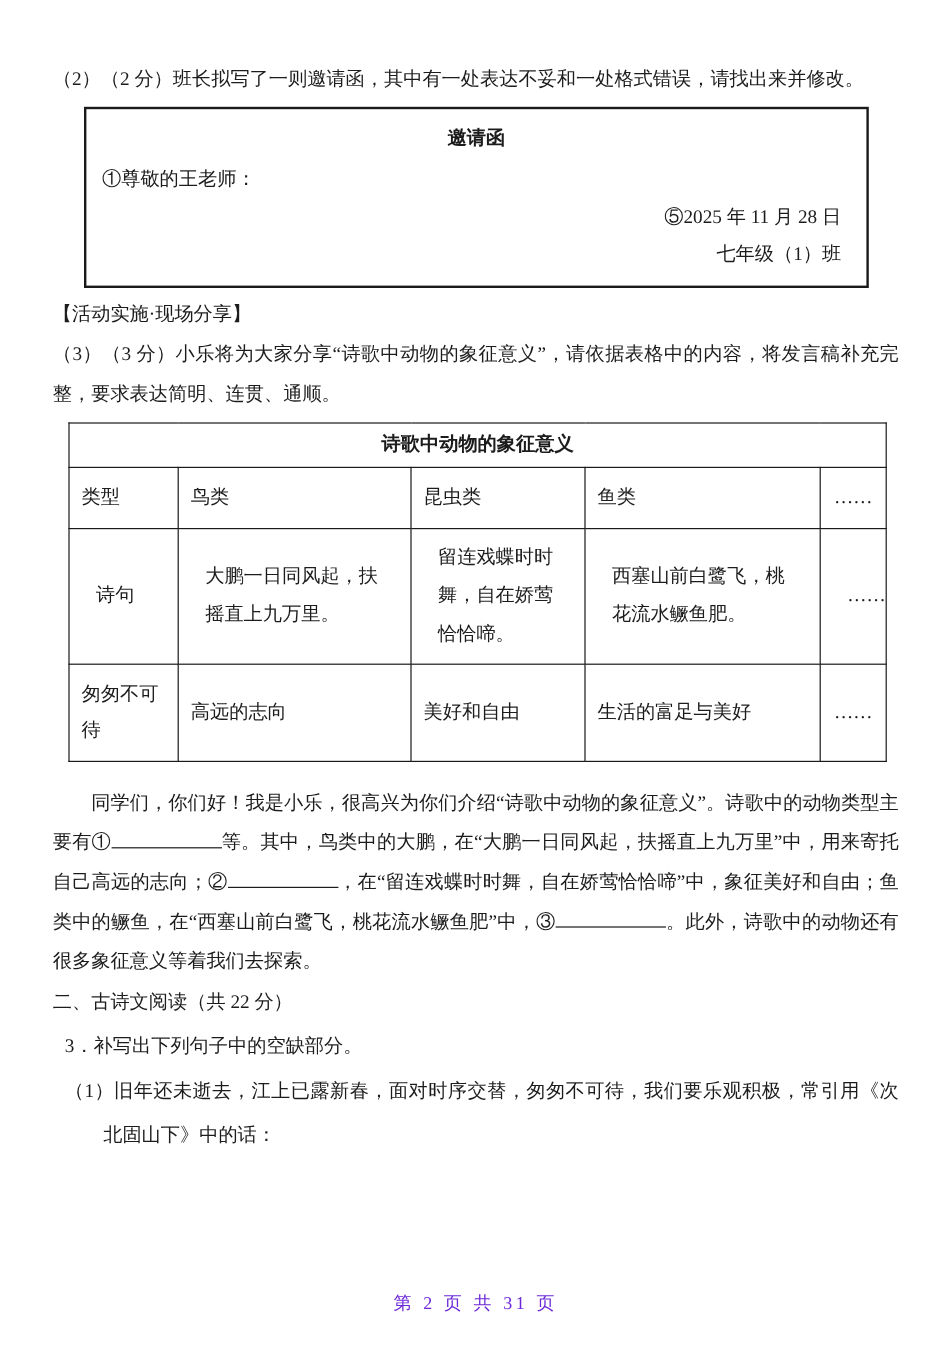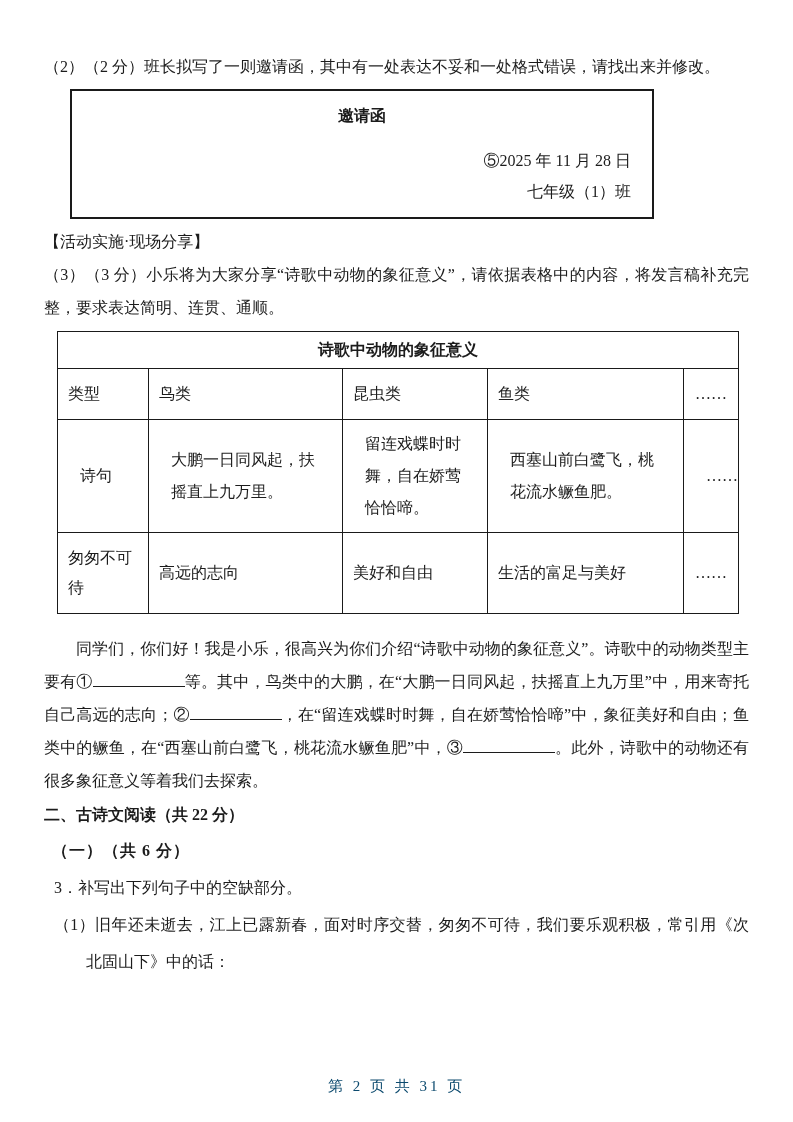--- a/index.html
+++ b/index.html
@@ -14,21 +14,21 @@
   }
   .page { padding: 50px 44px 0 44px; }
   .line { line-height: 33px; }
   .para { line-height: 33px; text-align: justify; }
   .indent2 { text-indent: 2em; margin-top: 18px; }
 
   
   .inv-box {
     border: 2px solid #1a1a1a;
     margin: 6px 0 6px 26px;
-    width: 584px;
+    width: 654px;
     padding: 8px 13px 10px 13px;
   }
   .inv-title { text-align: center; font-weight: bold; line-height: 34px; }
   .inv-line { line-height: 33px; }
   .inv-body { line-height: 33px; text-align: justify; text-indent: 2em; }
   .inv-right { text-align: right; line-height: 31px; padding-right: 8px; }
 
   
   table.sym {
     border-collapse: collapse;
@@ -52,44 +52,45 @@
   
   .blank {
     display: inline-block;
     border-bottom: 1px solid #1c1c1c;
     height: 15px;
     vertical-align: baseline;
   }
   .blank-sp { width: 92px; }
 
   .speech-title { text-align: center; font-weight: bold; line-height: 33px; margin-top: 2px; }
-  .sec-heading { font-weight: bold; line-height: 36px; }
+  .sec-heading { font-weight: normal; line-height: 36px; }
   .sub-heading { font-weight: bold; line-height: 36px; padding-left: 8px; letter-spacing: 1px; }
   .q-item { line-height: 37px; text-align: justify; padding-left: 10px; }
   .hang { padding-left: calc(10px + 2em); text-indent: -2em; }
 
   .footer {
     position: absolute;
     bottom: 26px; left: 0; right: 0;
     text-align: center;
     font-size: 15px;
     letter-spacing: 3px;
-    color: #0c4a6e;
+    color: #6d28d9;
   }
 </style>
 </head>
 <body>
 
 <div class="page">
 
   <div class="para">（2）（2 分）班长拟写了一则邀请函，其中有一处表达不妥和一处格式错误，请找出来并修改。</div>
 
   <div class="inv-box">
     <div class="inv-title">邀请函</div>
-    <div class="inv-right" style="margin-top:12px;">⑤2025 年 11 月 28 日</div>
+    <div class="inv-line">①尊敬的王老师：</div>
+    <div class="inv-right" style="">⑤2025 年 11 月 28 日</div>
     <div class="inv-right">七年级（1）班</div>
   </div>
 
   <div class="line">【活动实施·现场分享】</div>
 
   <div class="para">（3）（3 分）小乐将为大家分享“诗歌中动物的象征意义”，请依据表格中的内容，将发言稿补充完整，要求表达简明、连贯、通顺。</div>
 
   <table class="sym">
     <colgroup>
         <col class="c1">
@@ -124,21 +125,20 @@
         <td class="dots">……</td>
       </tr>
     </tbody>
   </table>
 
   <div class="para indent2">
     <span>同学们，你们好！我是小乐，很高兴为你们介绍“诗歌中动物的象征意义”。诗歌中的动物类型主要有①</span><span class="blank blank-sp"></span><span>等。其中，鸟类中的大鹏，在“大鹏一日同风起，扶摇直上九万里”中，用来寄托自己高远的志向；②</span><span class="blank blank-sp"></span><span>，在“留连戏蝶时时舞，自在娇莺恰恰啼”中，象征美好和自由；鱼类中的鳜鱼，在“西塞山前白鹭飞，桃花流水鳜鱼肥”中，③</span><span class="blank blank-sp"></span><span>。此外，诗歌中的动物还有很多象征意义等着我们去探索。</span>
   </div>
 
   <div class="sec-heading">二、古诗文阅读（共 22 分）</div>
-  <div class="sub-heading">（一）（共 6 分）</div>
 
   <div class="q-item">3．补写出下列句子中的空缺部分。</div>
 
   <div class="q-item hang">
     <span>（1）旧年还未逝去，江上已露新春，面对时序交替，匆匆不可待，我们要乐观积极，常引用《次北固山下》中的话：</span>
   </div>
 
 </div>
 
 <div class="footer">第 2 页 共 31 页</div>

